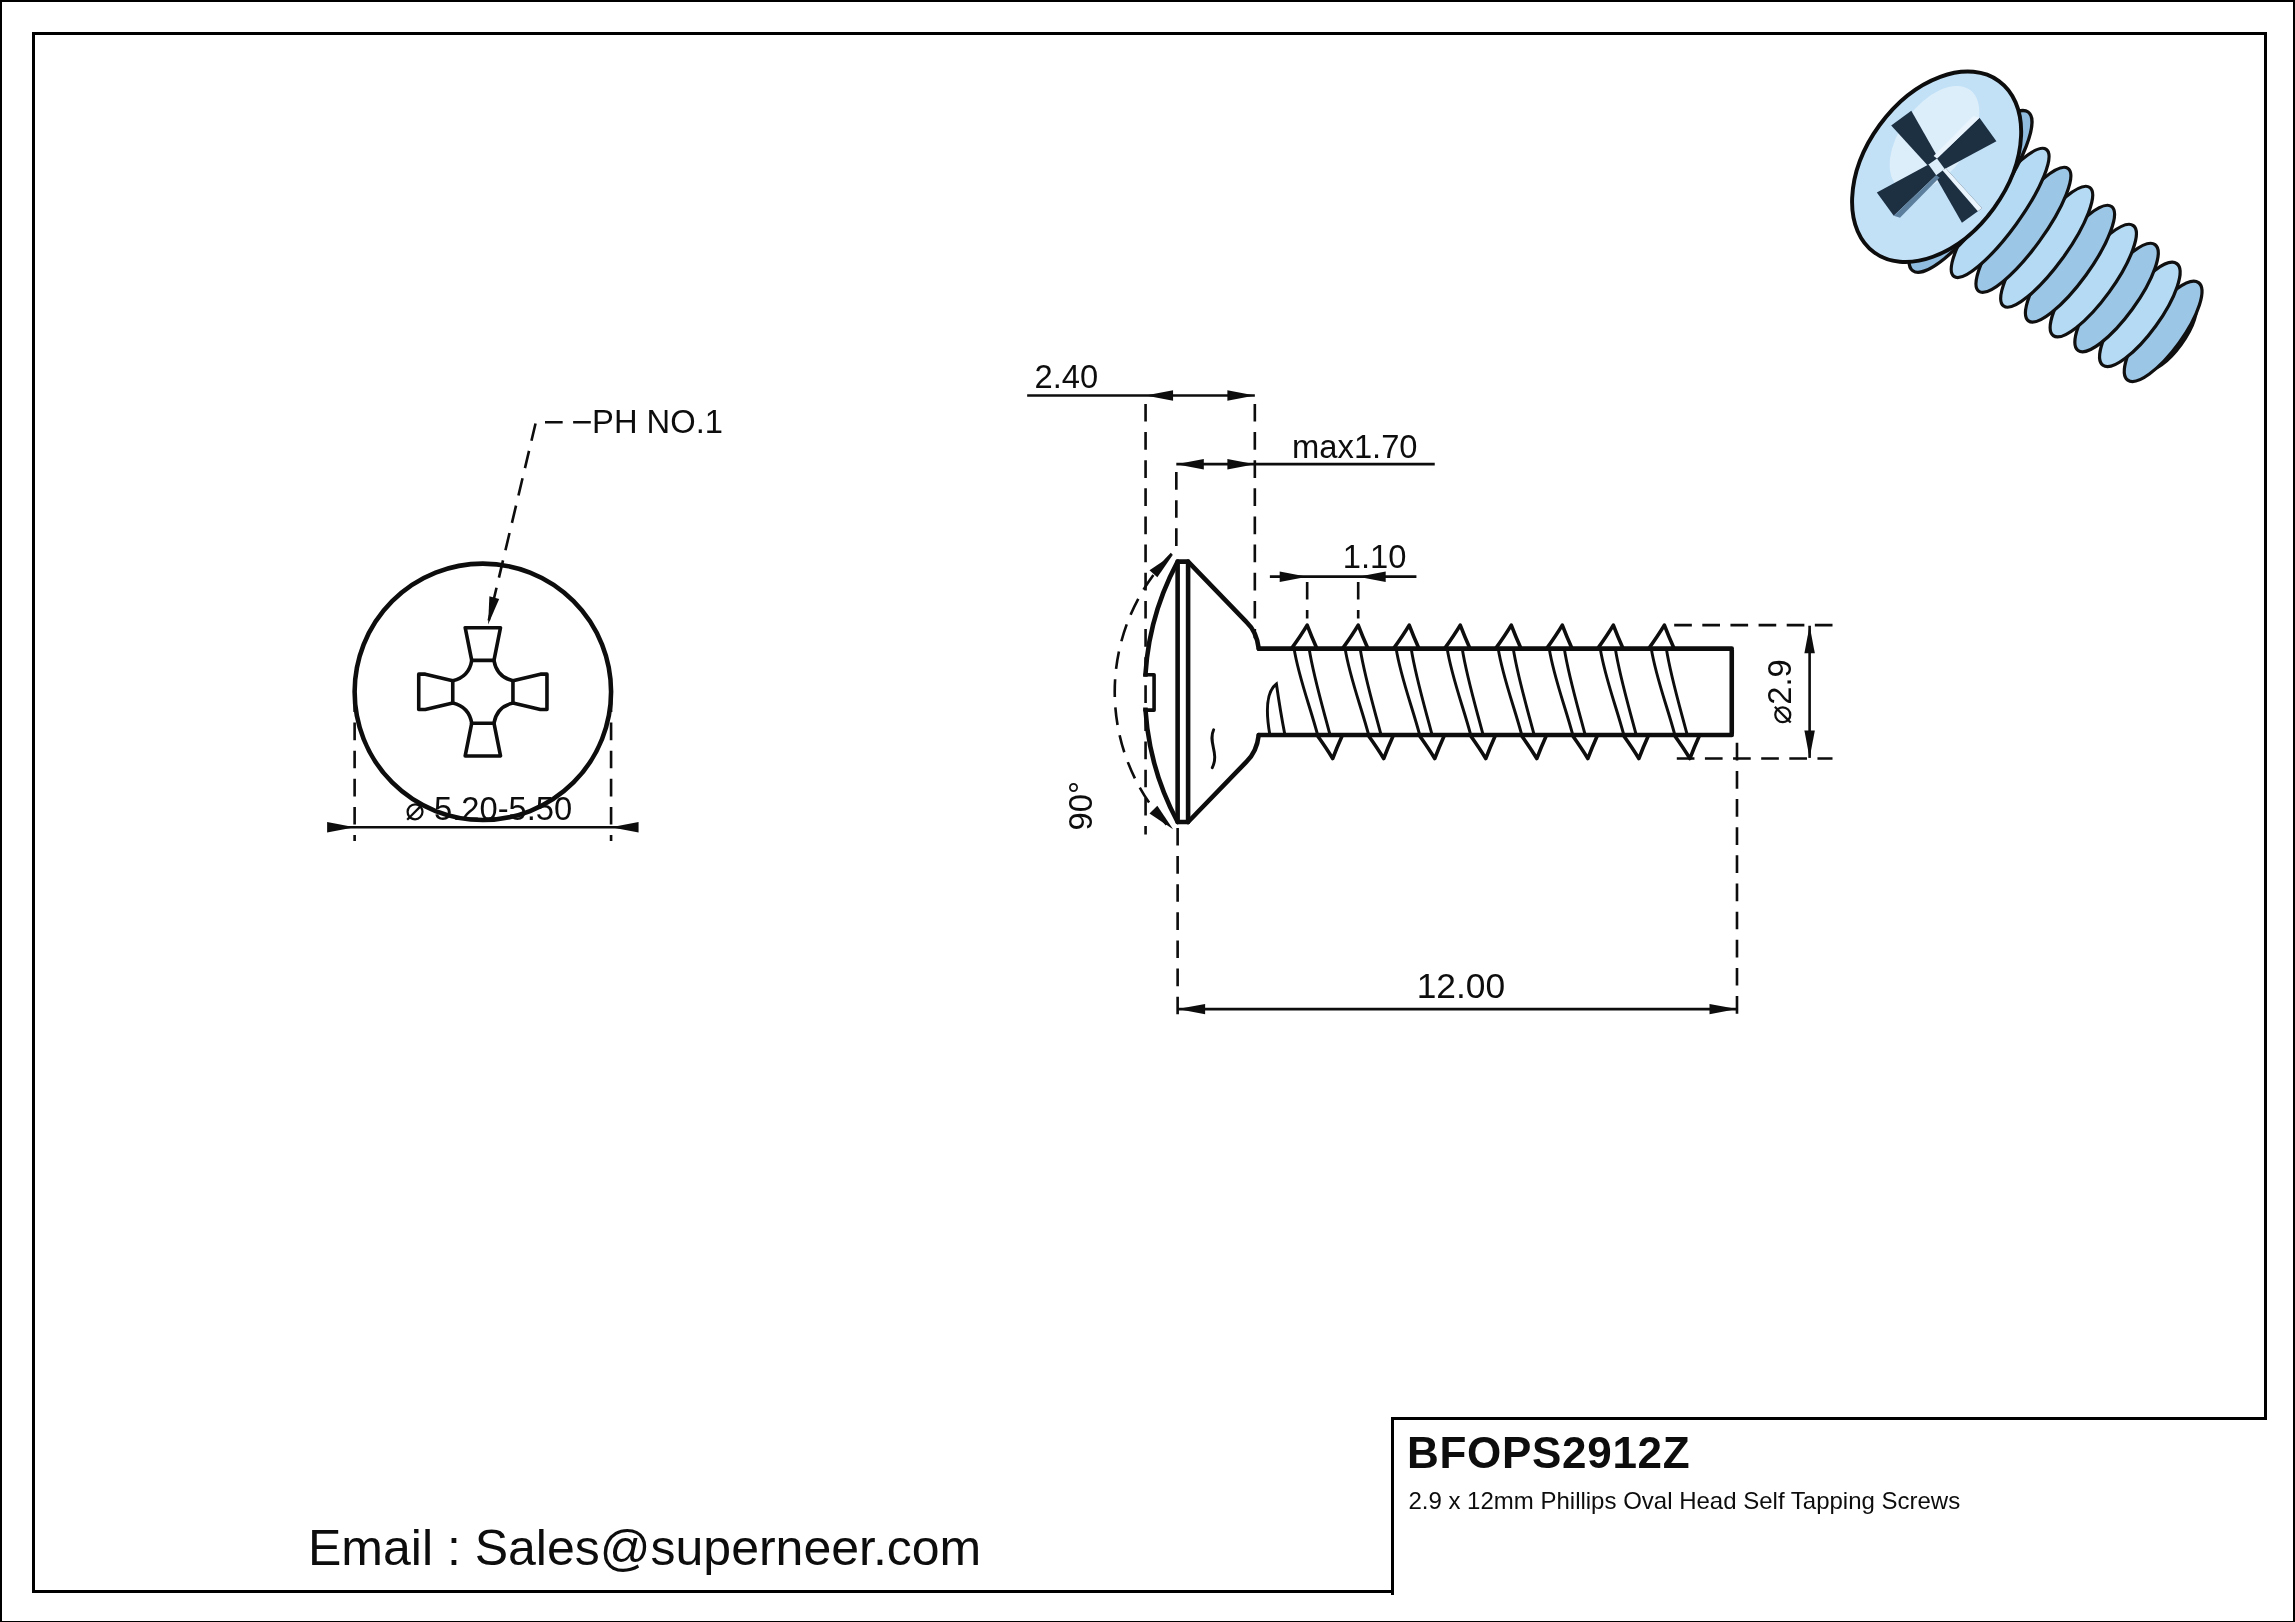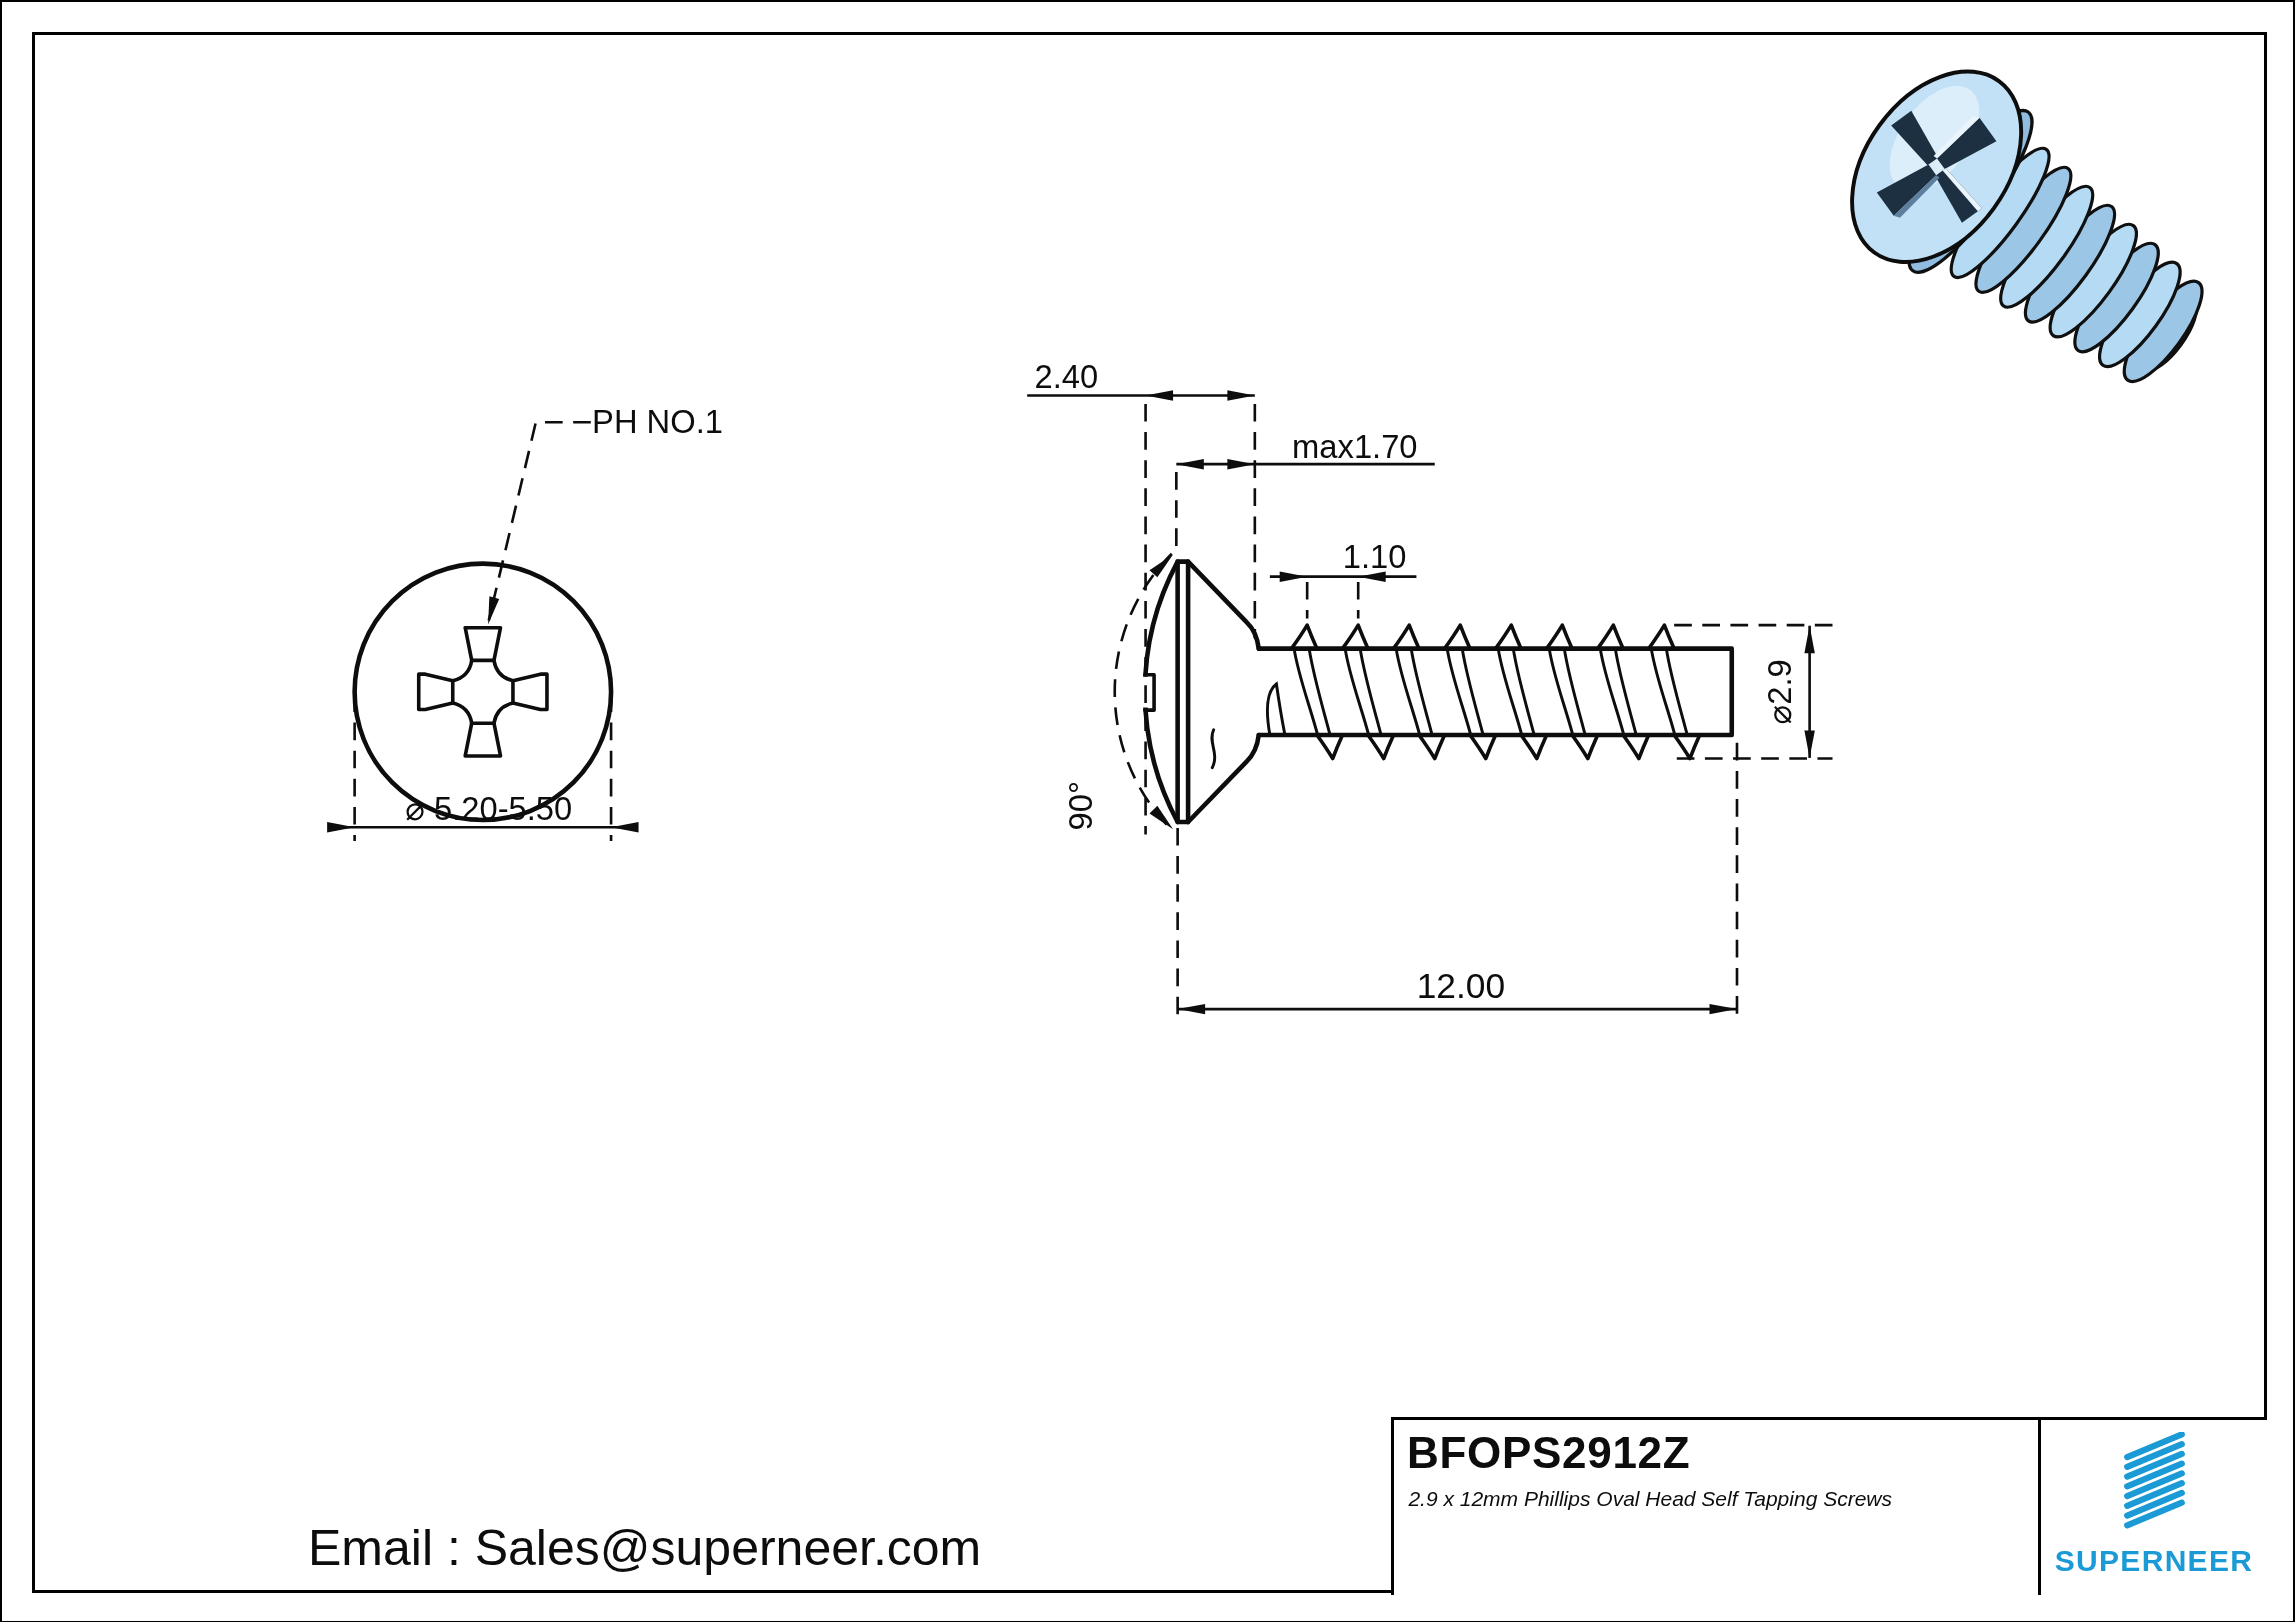--- a/index.html
+++ b/index.html
@@ -25,21 +25,21 @@
   .dtxt-lg{font-size:54px;}
 
   
   .titleblock{
     position:absolute;left:1389px;top:1415px;width:876px;height:178px;
     border-left:3.9px solid #000;border-top:3.9px solid #000;box-sizing:border-box;
     display:flex;background:#fff;
   }
   .tb-left{position:relative;flex:0 0 644px;box-sizing:border-box;}
   .tb-part{position:absolute;left:13px;top:7.9px;font-size:44px;font-weight:bold;letter-spacing:0.7px;}
-  .tb-desc{position:absolute;left:14.4px;top:67px;font-size:21px;font-style:italic;}
+  .tb-desc{position:absolute;left:14.4px;top:67px;font-size:24px;}
   .tb-table{
     position:absolute;left:0;bottom:0;width:644px;
     display:grid;grid-template-columns:69px 229px 108px 238px;grid-auto-rows:29.4px;
     border-top:2.6px solid #000;box-sizing:border-box;
   }
   .cell{display:flex;align-items:center;justify-content:center;box-sizing:border-box;overflow:hidden;}
   .cell.lab{font-size:17.7px;}
   .cell.val{font-size:20px;}
   .br{border-right:2.6px solid #000;}
   .bt{border-top:2.6px solid #000;}
@@ -223,33 +223,18 @@
         <polygon points="2978,352 2966,263 2972,261 2986,346" fill="#5d7f9e"></polygon>
       </g>
     </g>
   </svg>
 
   <div class="titleblock">
     <div class="tb-left">
       <div class="tb-part">BFOPS2912Z</div>
       <div class="tb-desc">2.9 x 12mm Phillips Oval Head Self Tapping Screws</div>
     </div>
-    <div class="tb-logo">
-      <svg width="65" height="97" viewBox="0 0 100 148">
-        <g stroke="#1b9ad6" stroke-width="9.5" stroke-linecap="round">
-          <line x1="8" y1="38" x2="92" y2="3"></line>
-          <line x1="8" y1="53" x2="92" y2="18"></line>
-          <line x1="8" y1="68" x2="92" y2="33"></line>
-          <line x1="8" y1="83" x2="92" y2="48"></line>
-          <line x1="8" y1="98" x2="92" y2="63"></line>
-          <line x1="8" y1="113" x2="92" y2="78"></line>
-          <line x1="8" y1="128" x2="92" y2="93"></line>
-          <line x1="8" y1="143" x2="92" y2="108"></line>
-        </g>
-      </svg>
-      <div class="brand-name">SUPERNEER</div>
-    </div>
   </div>
 
   <div class="email-line">Email : Sales@superneer.com</div>
 
 </div>
 
 
 </body></html>

